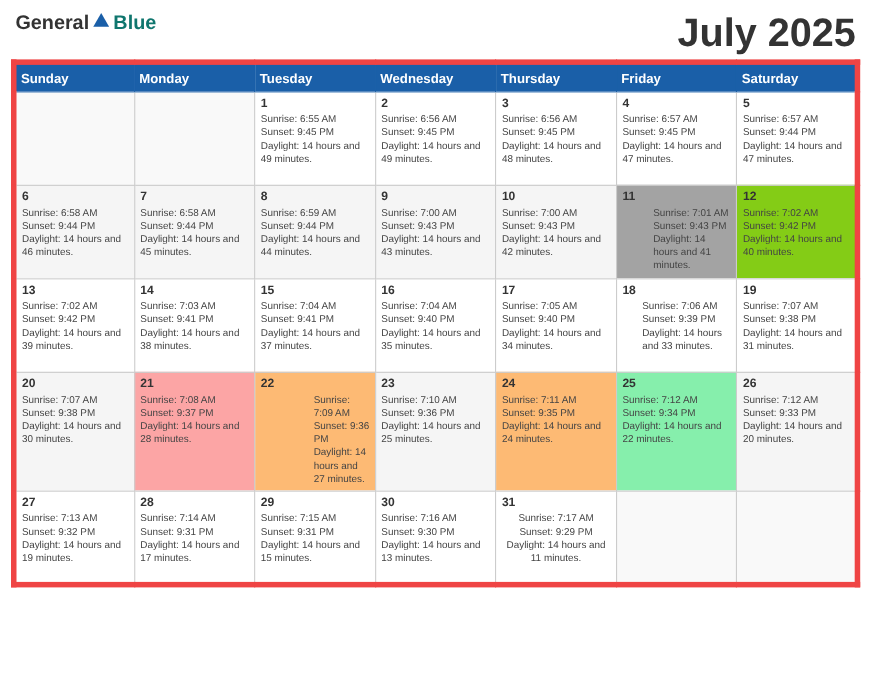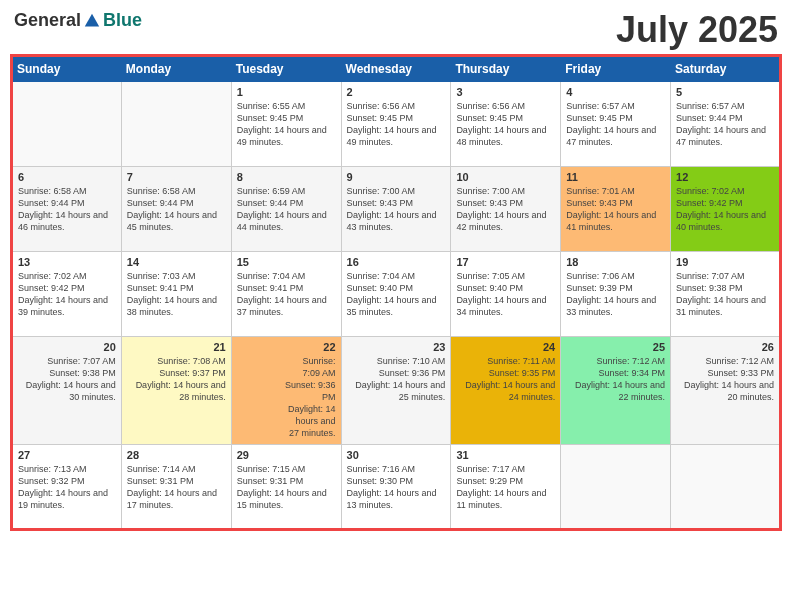--- a/index.html
+++ b/index.html
@@ -47,21 +47,21 @@
       line-height: 1.1;
     }
     .location-title {
       font-size: 14px;
       color: #333;
       font-weight: bold;
     }
     .calendar {
       width: 100%;
       border-collapse: collapse;
-      border: 3px solid #ef4444;
+      border: 5px solid #ef4444;
     }
     .calendar th {
       background-color: #1a5fa8;
       color: #fff;
       font-size: 12px;
       font-weight: bold;
       padding: 5px 4px;
       text-align: left;
       border: 1px solid #1a5fa8;
     }
@@ -91,21 +91,21 @@
       line-height: 1.35;
     }
     .calendar tr:nth-child(odd) td:not(.empty) {
     }
   </style>
 </head>
 <body>
 
 <div class="header">
   <div class="logo">
-    <div style="display:flex;align-items:center;">
+    <div style="display:flex;">
       <span class="logo-text-general">General</span>
       <svg class="logo-icon" viewBox="0 0 20 20">
         <polygon points="10,2 18,16 2,16" fill="#1a5fa8"></polygon>
       </svg>
     </div>
     <span class="logo-text-blue">Blue</span>
   </div>
   <div class="title-block">
     <div class="month-title">July 2025</div>
   </div>
@@ -182,23 +182,23 @@
           <div class="day-info" style="white-space: pre-line;">Sunrise: 7:00 AM
 Sunset: 9:43 PM
 Daylight: 14 hours and 43 minutes.</div>
         </td>
         <td style="background-color: rgb(245, 245, 245);">
           <div class="day-num">10</div>
           <div class="day-info" style="white-space: pre-line;">Sunrise: 7:00 AM
 Sunset: 9:43 PM
 Daylight: 14 hours and 42 minutes.</div>
         </td>
-        <td style="background-color: #fdba74;">
+        <td style="background-color: #a3a3a3;">
           <div class="day-num">11</div>
-          <div class="day-info" style="white-space: pre-line;">Sunrise: 7:01 AM
+          <div class="day-info" style="white-space: pre-line; margin-left: 28px;">Sunrise: 7:01 AM
 Sunset: 9:43 PM
 Daylight: 14 hours and 41 minutes.</div>
         </td>
         <td style="background-color: #84cc16;">
           <div class="day-num">12</div>
           <div class="day-info" style="white-space: pre-line;">Sunrise: 7:02 AM
 Sunset: 9:42 PM
 Daylight: 14 hours and 40 minutes.</div>
         </td>
       </tr>
@@ -228,57 +228,57 @@
 Daylight: 14 hours and 35 minutes.</div>
         </td>
         <td>
           <div class="day-num">17</div>
           <div class="day-info" style="white-space: pre-line;">Sunrise: 7:05 AM
 Sunset: 9:40 PM
 Daylight: 14 hours and 34 minutes.</div>
         </td>
         <td>
           <div class="day-num">18</div>
-          <div class="day-info" style="white-space: pre-line;">Sunrise: 7:06 AM
+          <div class="day-info" style="white-space: pre-line; margin-left: 18px;">Sunrise: 7:06 AM
 Sunset: 9:39 PM
 Daylight: 14 hours and 33 minutes.</div>
         </td>
         <td>
           <div class="day-num">19</div>
           <div class="day-info" style="white-space: pre-line;">Sunrise: 7:07 AM
 Sunset: 9:38 PM
 Daylight: 14 hours and 31 minutes.</div>
         </td>
       </tr>
-      <tr style="background-color: rgb(245, 245, 245); text-align: right;">
+      <tr style="background-color: rgb(245, 245, 245);">
         <td style="background-color: rgb(245, 245, 245);">
           <div class="day-num">20</div>
           <div class="day-info" style="white-space: pre-line;">Sunrise: 7:07 AM
 Sunset: 9:38 PM
 Daylight: 14 hours and 30 minutes.</div>
         </td>
-        <td style="background-color: #fef9c3;">
+        <td style="background-color: #fca5a5;">
           <div class="day-num">21</div>
           <div class="day-info" style="white-space: pre-line;">Sunrise: 7:08 AM
 Sunset: 9:37 PM
 Daylight: 14 hours and 28 minutes.</div>
         </td>
         <td style="background-color: #fdba74;">
           <div class="day-num">22</div>
           <div class="day-info" style="white-space: pre-line; margin-left: 48px;">Sunrise: 7:09 AM
 Sunset: 9:36 PM
 Daylight: 14 hours and 27 minutes.</div>
         </td>
         <td style="background-color: rgb(245, 245, 245);">
           <div class="day-num">23</div>
           <div class="day-info" style="white-space: pre-line;">Sunrise: 7:10 AM
 Sunset: 9:36 PM
 Daylight: 14 hours and 25 minutes.</div>
         </td>
-        <td style="background-color: #eab308;">
+        <td style="background-color: #fdba74;">
           <div class="day-num">24</div>
           <div class="day-info" style="white-space: pre-line;">Sunrise: 7:11 AM
 Sunset: 9:35 PM
 Daylight: 14 hours and 24 minutes.</div>
         </td>
         <td style="background-color: #86efac;">
           <div class="day-num">25</div>
           <div class="day-info" style="white-space: pre-line;">Sunrise: 7:12 AM
 Sunset: 9:34 PM
 Daylight: 14 hours and 22 minutes.</div>
@@ -310,21 +310,21 @@
 Daylight: 14 hours and 15 minutes.</div>
         </td>
         <td>
           <div class="day-num">30</div>
           <div class="day-info" style="white-space: pre-line;">Sunrise: 7:16 AM
 Sunset: 9:30 PM
 Daylight: 14 hours and 13 minutes.</div>
         </td>
         <td>
           <div class="day-num">31</div>
-          <div class="day-info" style="white-space: pre-line;">Sunrise: 7:17 AM
+          <div class="day-info" style="white-space: pre-line; text-align: center;">Sunrise: 7:17 AM
 Sunset: 9:29 PM
 Daylight: 14 hours and 11 minutes.</div>
         </td>
         <td class="empty"></td>
         <td class="empty"></td>
       </tr>
     </tbody>
 </table>
 
 </body></html>

